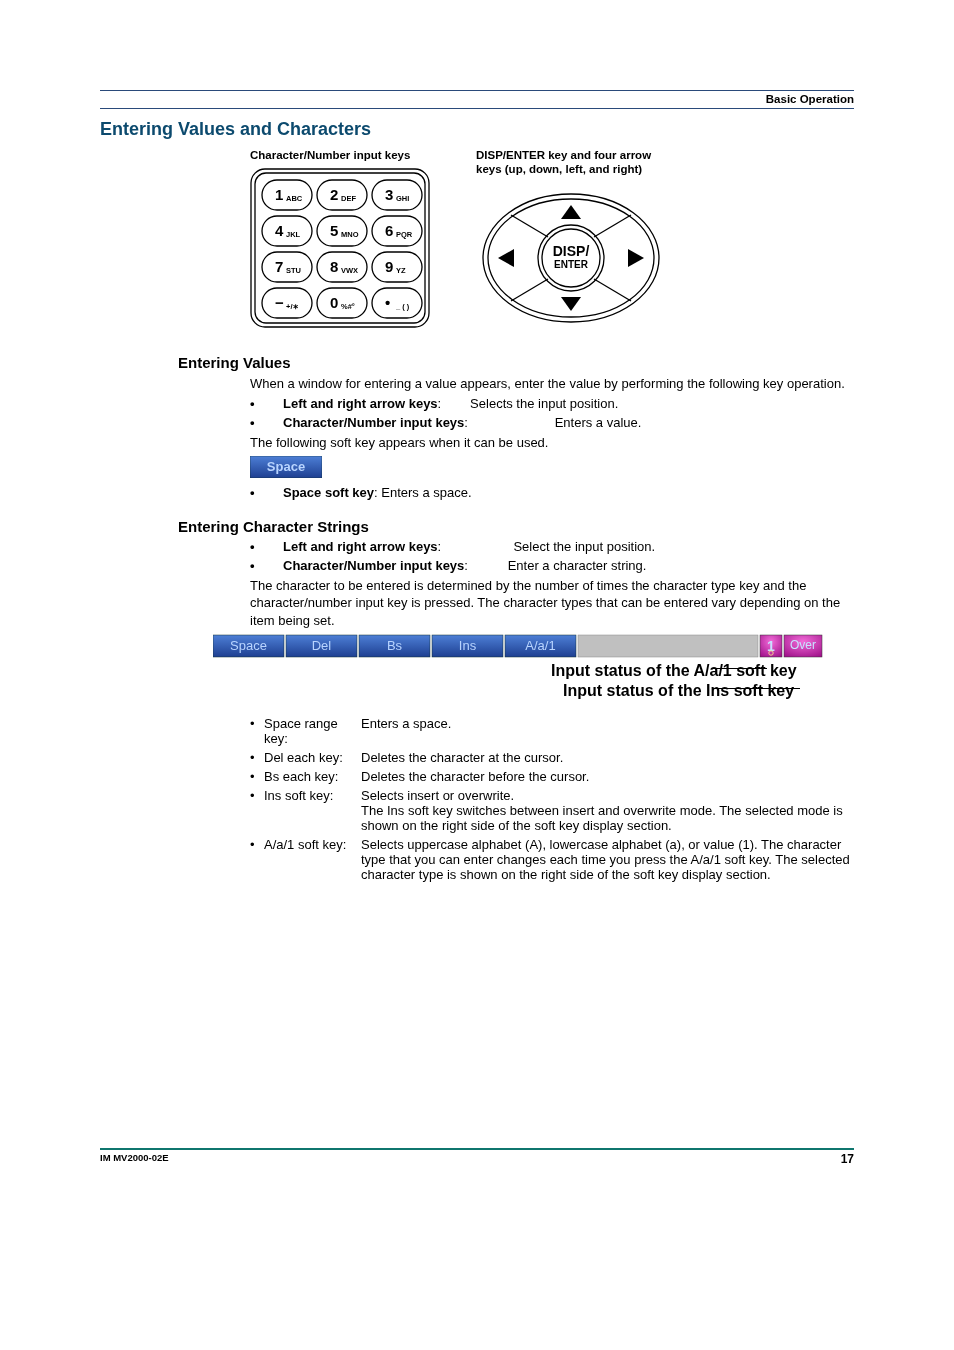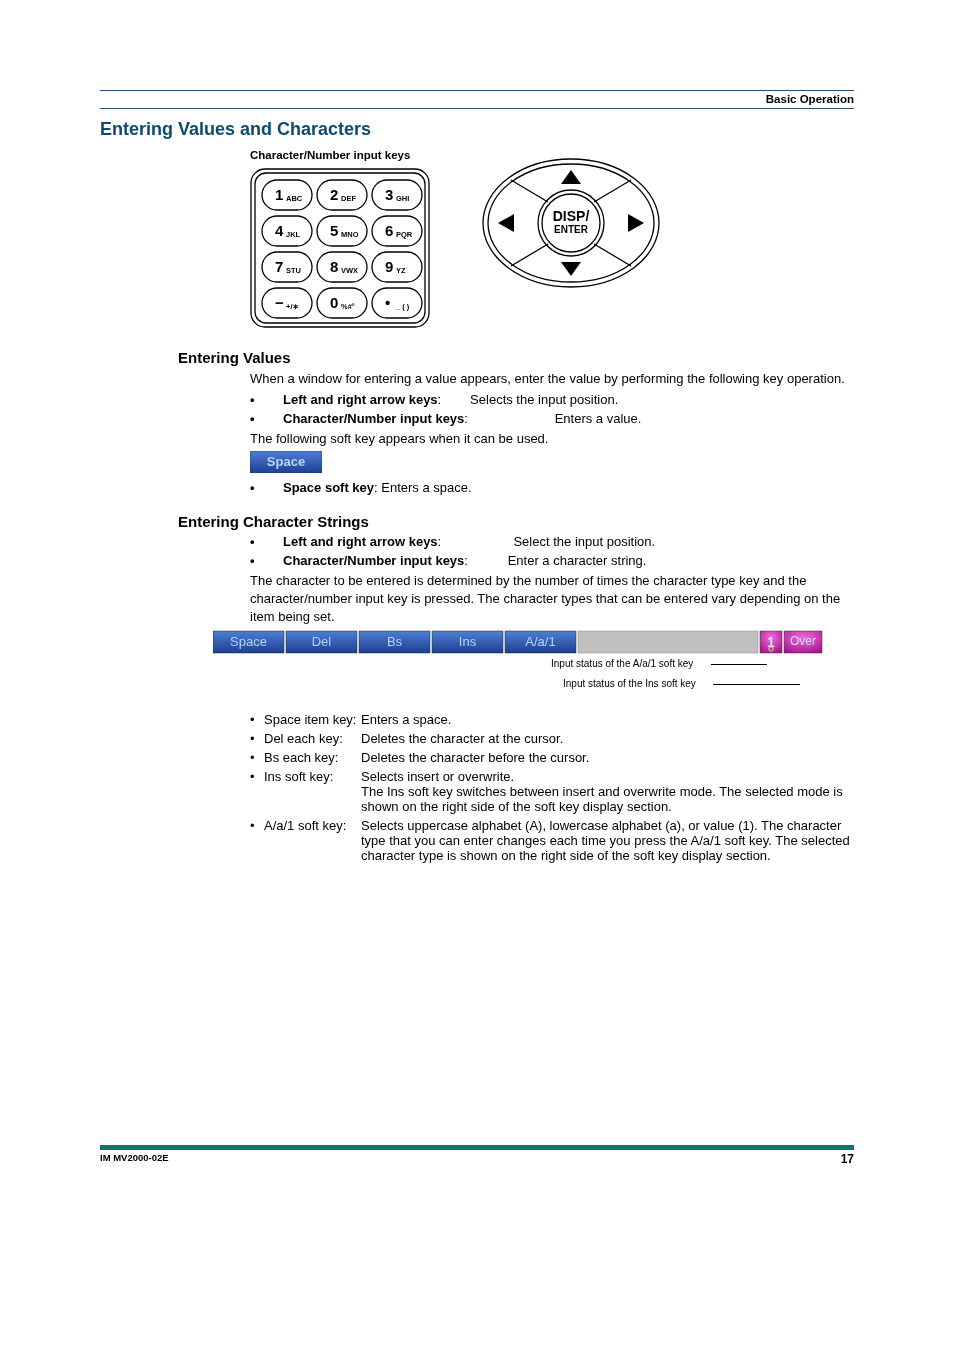--- a/index.html
+++ b/index.html
@@ -68,40 +68,40 @@
   .softkey-bar {
     margin: 4px 0 6px 0;
   }
   .callouts {
     position: relative;
     height: 50px;
     margin-top: -8px;
   }
   .callout {
     position: absolute;
-    font-size: 10px;
-    font-weight: normal;
+    font-size: 16px;
+    font-weight: bold;
     padding-left: 48px;
   }
   .callout-line {
     position: absolute;
     height: 1px;
     background: #000;
   }
   .desc-list { margin-top: 6px; }
   .desc-item { display: flex; margin-bottom: 4px; }
   .desc-item .dot { width: 14px; }
   .desc-item .label { width: 97px; }
   .desc-item .val { flex: 1; }
   .footer {
     position: absolute;
     bottom: 34px;
     left: 100px;
     right: 100px;
-    border-top: 5px solid #0f766e;
+    border-top: 2px solid #0f766e;
     padding-top: 2px;
     font-size: 9.5px;
     display: flex;
     justify-content: space-between;
   }
   .footer .pn { font-size: 12px; font-weight: bold; }
 </style>
 </head>
 <body>
 
@@ -158,20 +158,24 @@
             <rect x="67" y="120" width="50" height="30" rx="15" class="kb"></rect>
             <text x="80" y="140" class="kd">0</text>
             <text x="91" y="141" class="ks">%#°</text>
             <rect x="122" y="120" width="50" height="30" rx="15" class="kb"></rect>
             <text x="135" y="140" class="kd">•</text>
             <text x="146" y="141" class="ks">_ ( )</text>
           </g>
       </svg>
     </div>
     <div class="key-col" style="margin-left:8px;width:260px;">
+      <div class="key-label">
+        <span>DISP/ENTER key and four arrow</span><br>
+        <span>keys (up, down, left, and right)</span>
+      </div>
       <svg width="190" height="150" viewBox="0 0 190 150">
         <defs></defs>
         <ellipse cx="95" cy="75" rx="88" ry="64" fill="#fff" stroke="#000" stroke-width="1.3"></ellipse>
         <ellipse cx="95" cy="75" rx="83" ry="59" fill="#fff" stroke="#000" stroke-width="1.3"></ellipse>
         <circle cx="95" cy="75" r="33" fill="#fff" stroke="#000" stroke-width="1.3"></circle>
         <circle cx="95" cy="75" r="29" fill="#fff" stroke="#000" stroke-width="1.3"></circle>
 
         <line x1="35" y1="32" x2="72" y2="54" stroke="#000" stroke-width="1.3"></line>
         <line x1="155" y1="32" x2="118" y2="54" stroke="#000" stroke-width="1.3"></line>
         <line x1="35" y1="118" x2="72" y2="96" stroke="#000" stroke-width="1.3"></line>
@@ -269,21 +273,21 @@
   <div class="callouts" style="margin-left:113px;width:610px;">
     <div class="callout" style="left:290px;top:2px;">Input status of the A/a/1 soft key</div>
     <div class="callout-line" style="left:498px;top:8px;width:56px;"></div>
     <div class="callout" style="left:302px;top:22px;">Input status of the Ins soft key</div>
     <div class="callout-line" style="left:500px;top:28px;width:87px;"></div>
   </div>
 
   <div class="indent1 desc-list" id="desc-list">
       <div class="desc-item">
         <span class="dot">•</span>
-        <span class="label">Space item key:</span>
+        <span class="label">Space range key:</span>
         <span class="val">Enters a space.</span>
       </div>
       <div class="desc-item">
         <span class="dot">•</span>
         <span class="label">Del each key:</span>
         <span class="val">Deletes the character at the cursor.</span>
       </div>
       <div class="desc-item">
         <span class="dot">•</span>
         <span class="label">Bs each key:</span>

